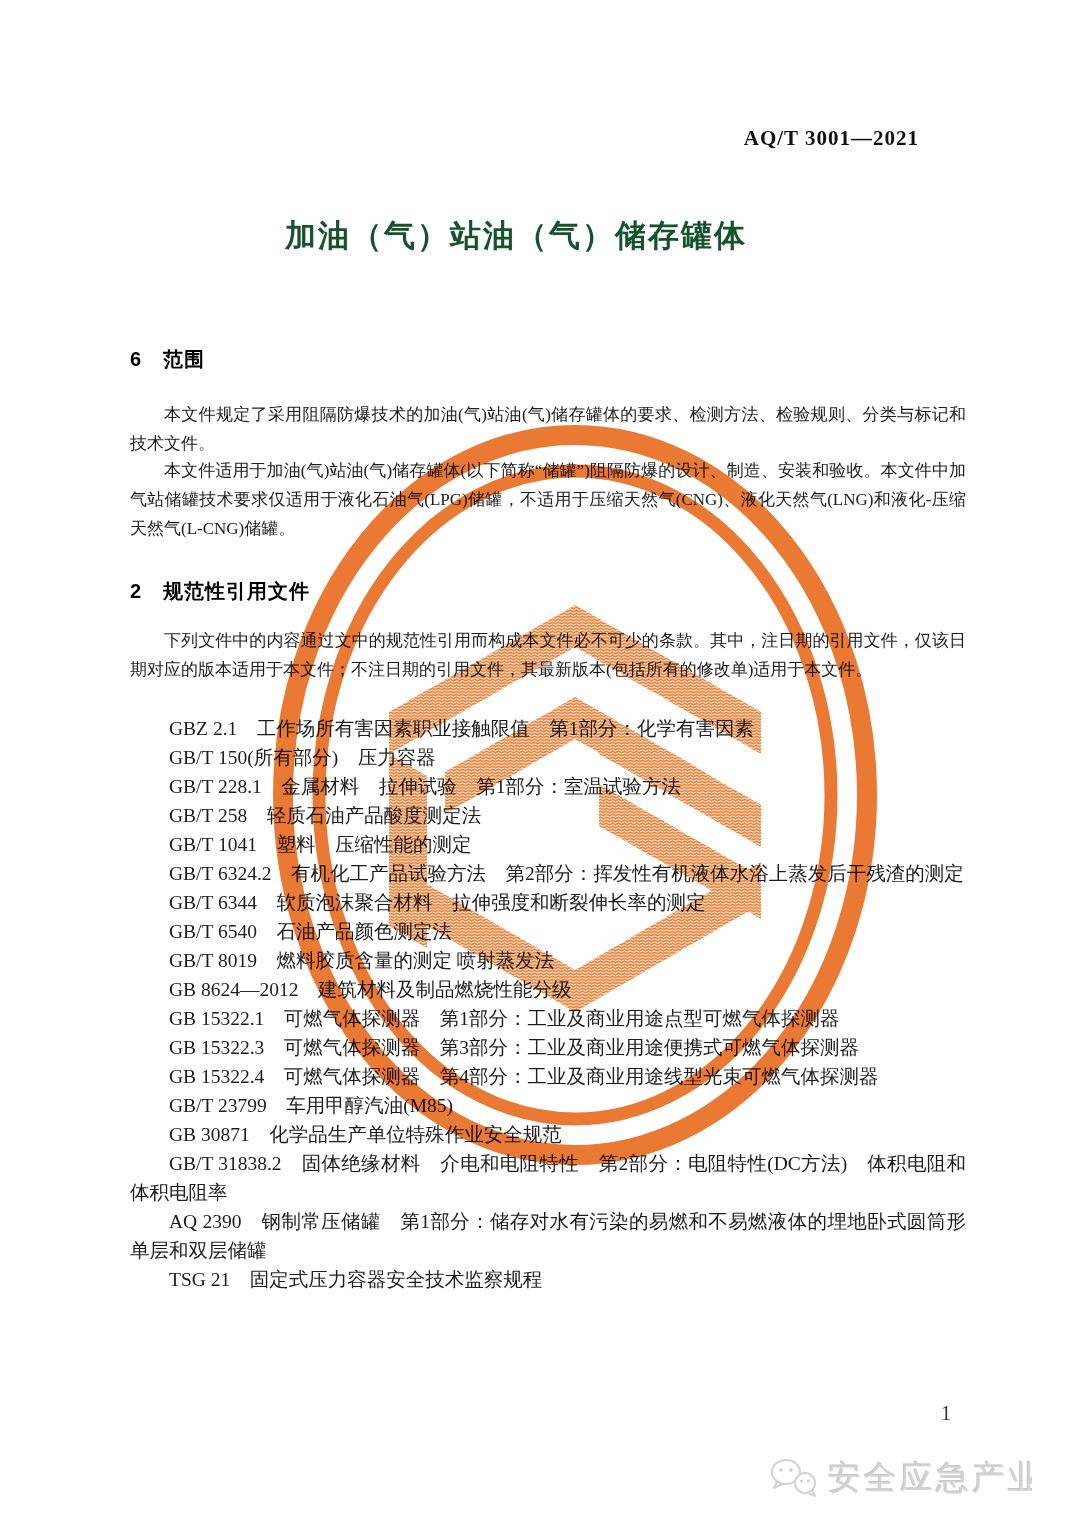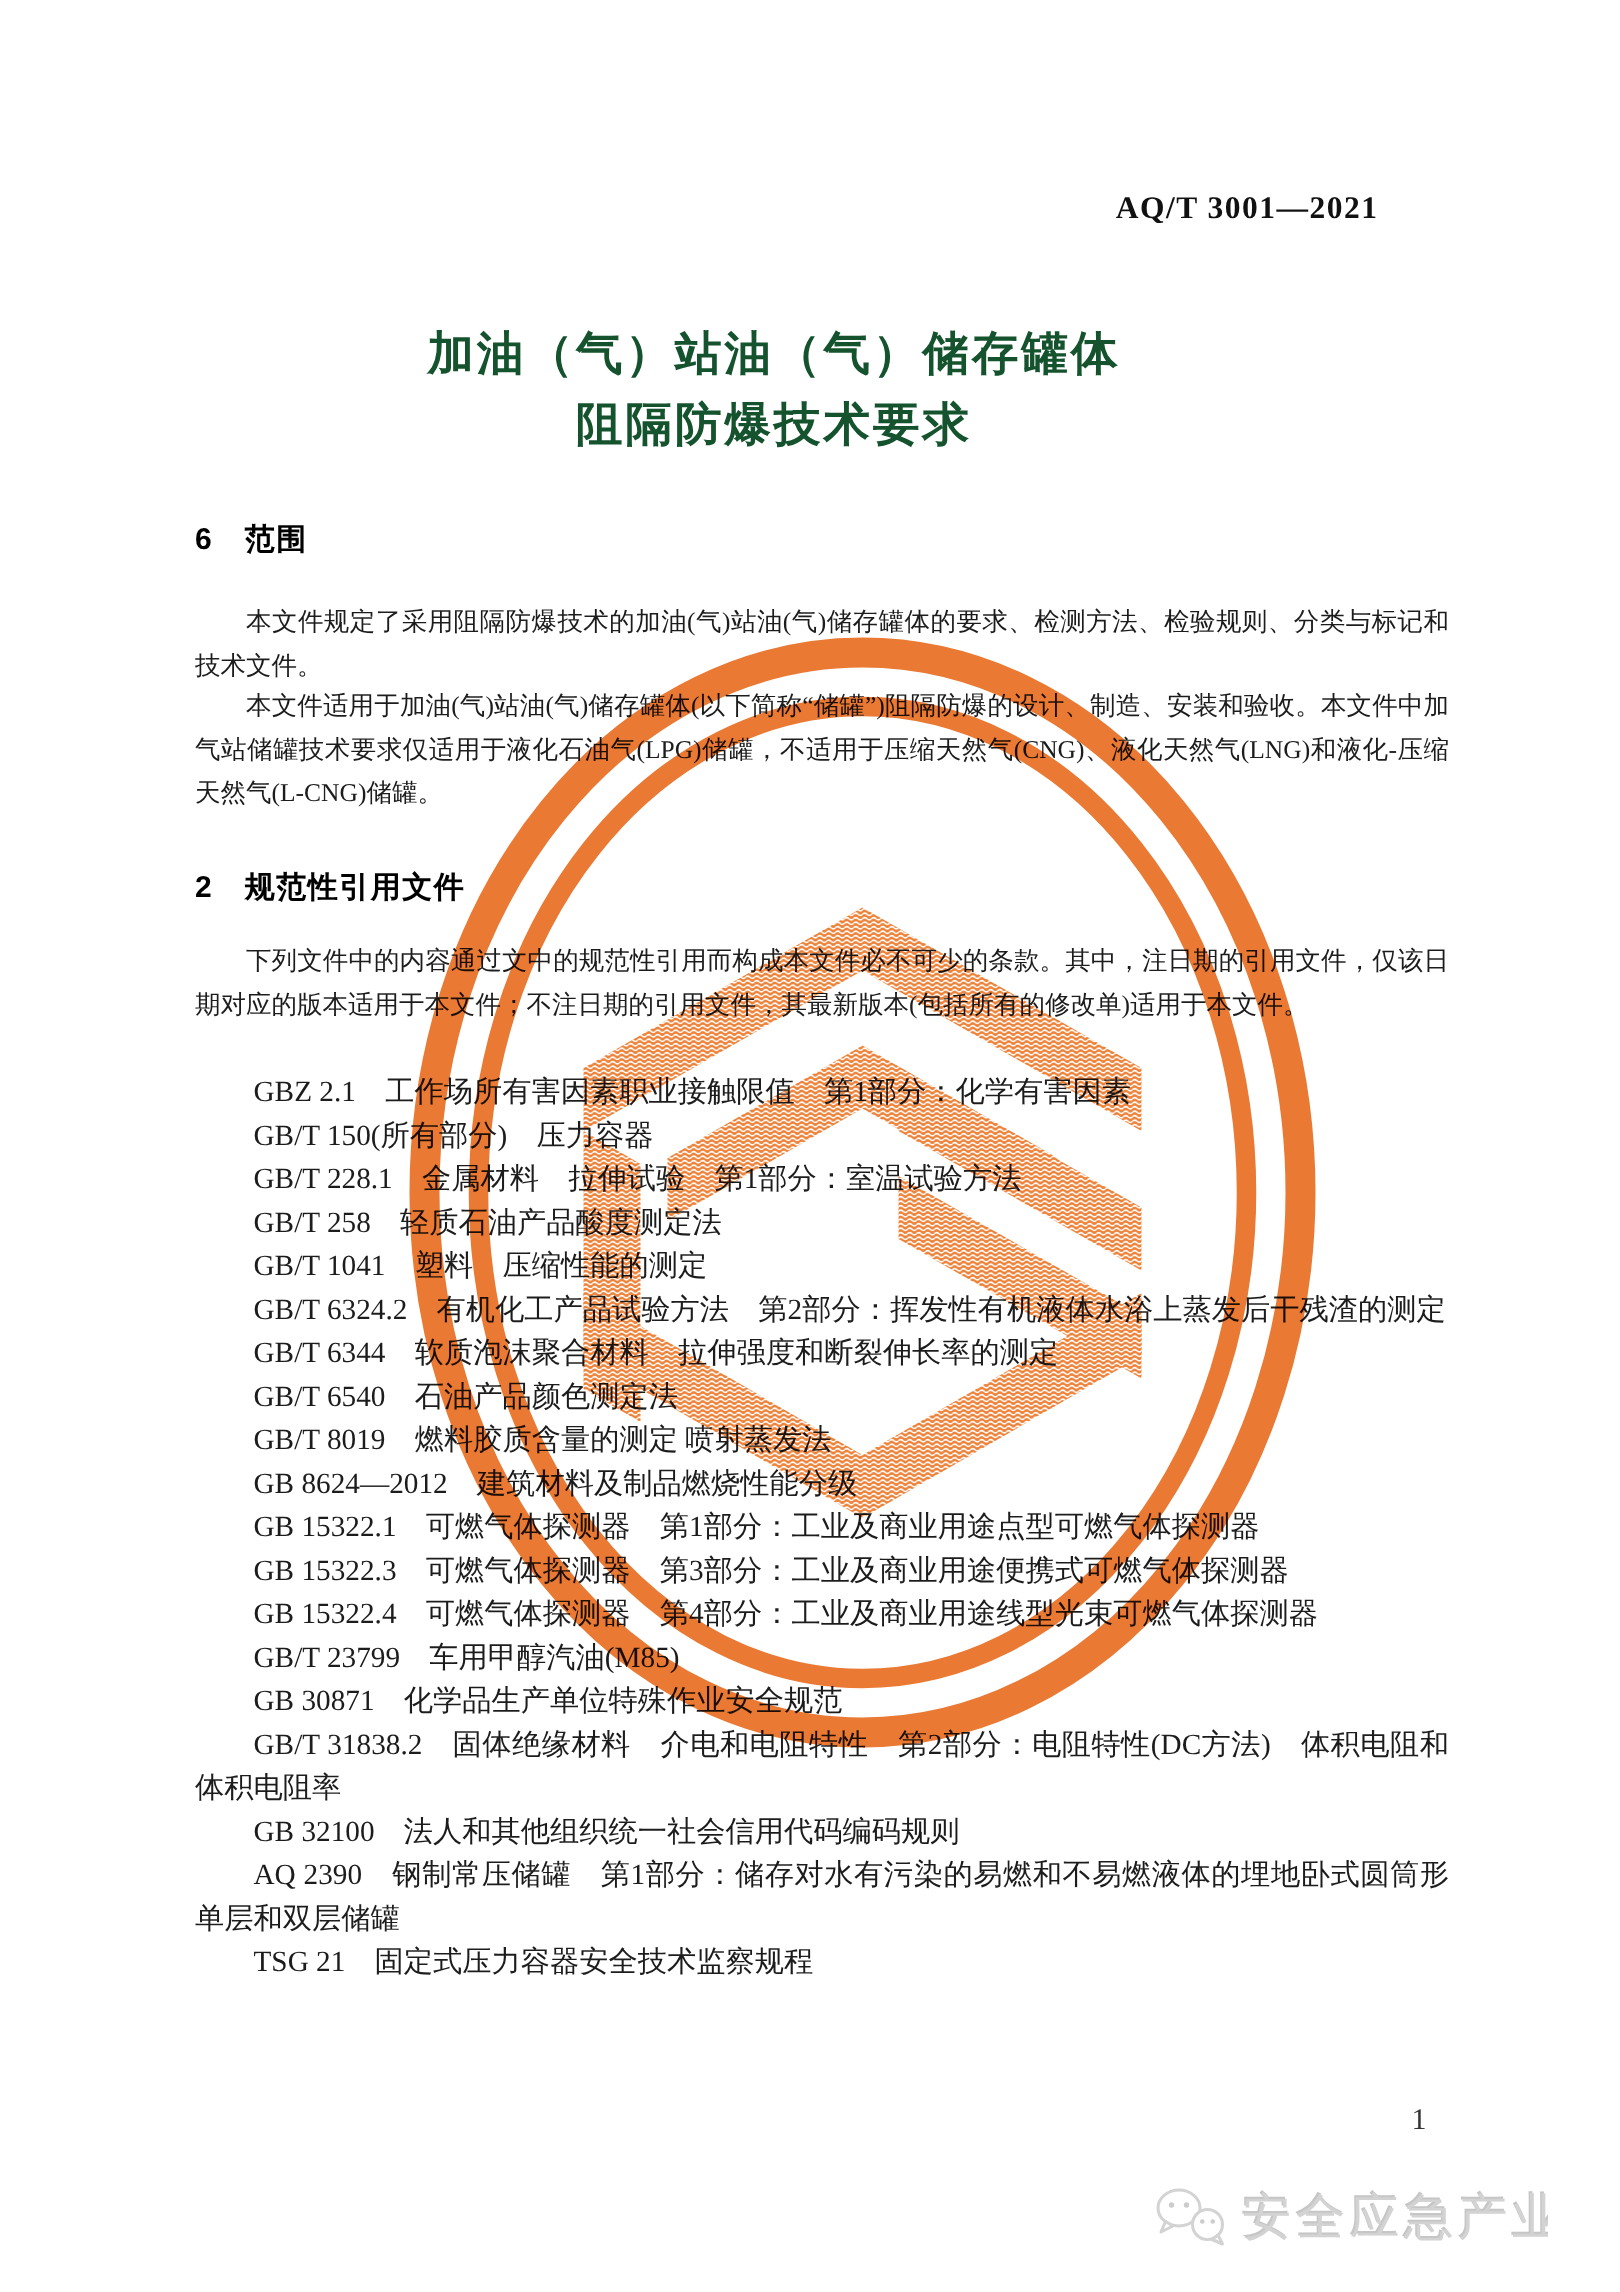--- a/index.html
+++ b/index.html
@@ -61,21 +61,20 @@
 </style>
 </head>
 <body>
 
 <div class="page">
 
   <div class="doc-code">AQ/T 3001—2021</div>
 
   <div class="title">
     <div>加油（气）站油（气）储存罐体</div>
-    <div>阻隔防爆技术要求</div>
   </div>
 
   <div class="content">
     <div class="sec-heading" style="top:346px;">6　范围</div>
     <div class="para" style="top:400px;">本文件规定了采用阻隔防爆技术的加油(气)站油(气)储存罐体的要求、检测方法、检验规则、分类与标记和技术文件。</div>
     <div class="para" style="top:456px;">本文件适用于加油(气)站油(气)储存罐体(以下简称“储罐”)阻隔防爆的设计、制造、安装和验收。本文件中加气站储罐技术要求仅适用于液化石油气(LPG)储罐，不适用于压缩天然气(CNG)、液化天然气(LNG)和液化-压缩天然气(L-CNG)储罐。</div>
 
     <div class="sec-heading" style="top:578px;">2　规范性引用文件</div>
     <div class="para" style="top:626px;">下列文件中的内容通过文中的规范性引用而构成本文件必不可少的条款。其中，注日期的引用文件，仅该日期对应的版本适用于本文件；不注日期的引用文件，其最新版本(包括所有的修改单)适用于本文件。</div>
 
@@ -106,21 +105,20 @@
         <div class="ref-item">GB 15322.3　可燃气体探测器　第3部分：工业及商业用途便携式可燃气体探测器</div>
 
         <div class="ref-item">GB 15322.4　可燃气体探测器　第4部分：工业及商业用途线型光束可燃气体探测器</div>
 
         <div class="ref-item">GB/T 23799　车用甲醇汽油(M85)</div>
 
         <div class="ref-item">GB 30871　化学品生产单位特殊作业安全规范</div>
 
         <div class="ref-item">GB/T 31838.2　固体绝缘材料　介电和电阻特性　第2部分：电阻特性(DC方法)　体积电阻和体积电阻率</div>
 
-        <div class="ref-item">GB 32100　法人和其他组织统一社会信用代码编码规则</div>
 
         <div class="ref-item">AQ 2390　钢制常压储罐　第1部分：储存对水有污染的易燃和不易燃液体的埋地卧式圆筒形单层和双层储罐</div>
 
 
         <div class="ref-item">TSG 21　固定式压力容器安全技术监察规程</div>
       </div>
   </div>
 
   <svg class="stamp" viewBox="0 0 640 780" aria-hidden="true">
     <defs>

